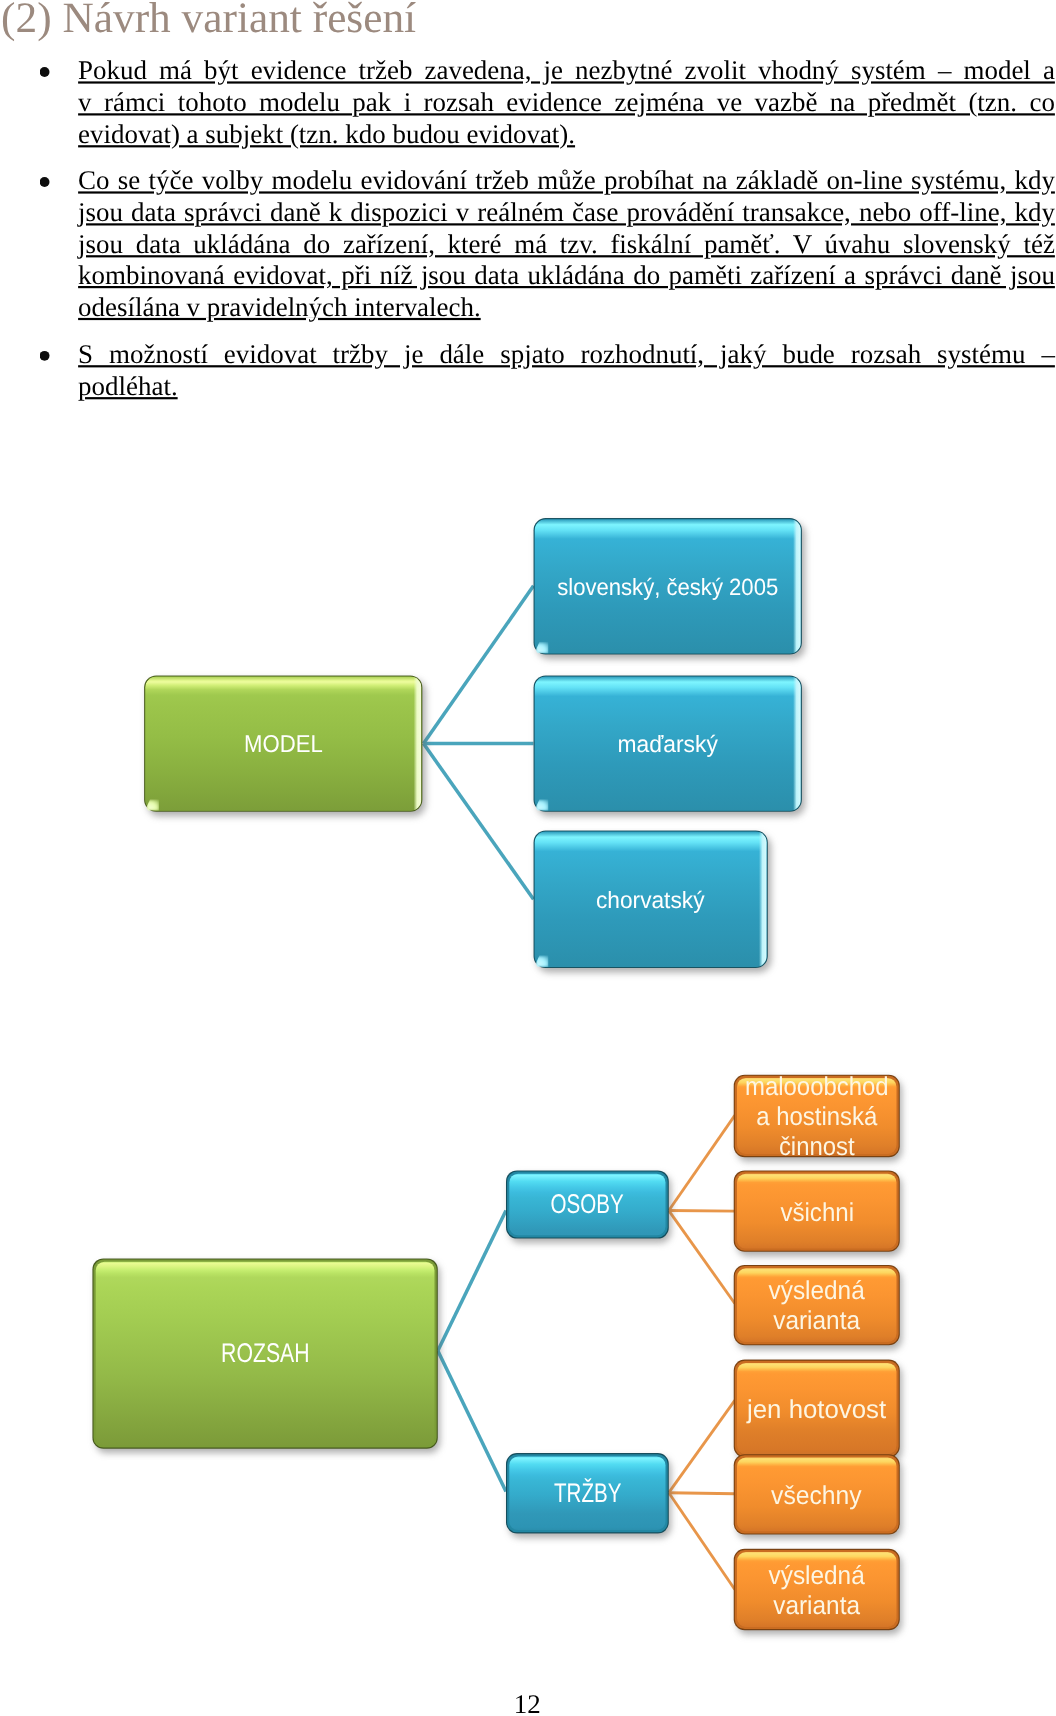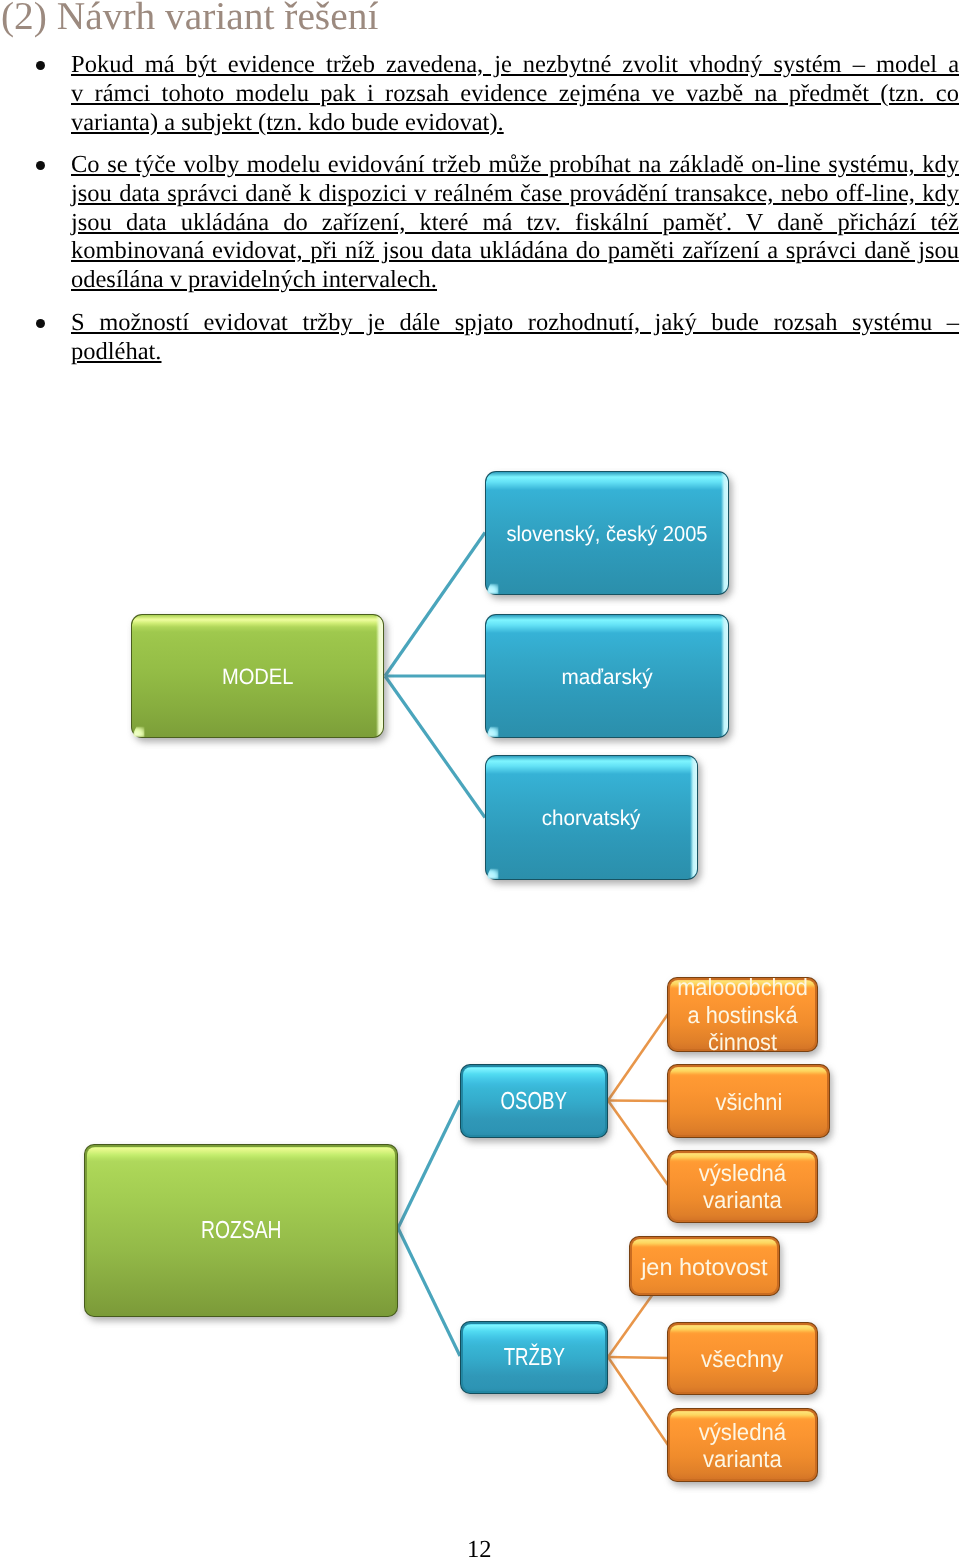--- a/index.html
+++ b/index.html
@@ -75,28 +75,28 @@
 </head>
 <body>
 
 <div class="page">
   <div class="title">(2) Návrh variant řešení</div>
 
   <div class="para" id="p1" style="top:51.4px">
     <span class="bul"></span>
     <div class="ln">Pokud má být evidence tržeb zavedena, je nezbytné zvolit vhodný systém – model a</div>
     <div class="ln">v rámci tohoto modelu pak i rozsah evidence zejména ve vazbě na předmět (tzn. co</div>
-    <div class="ln last">varianta) a subjekt (tzn. kdo bude evidovat).</div>
+    <div class="ln last">evidovat) a subjekt (tzn. kdo budou evidovat).</div>
   </div>
 
   <div class="para" id="p2" style="top:150.6px">
     <span class="bul"></span>
     <div class="ln">Co se týče volby modelu evidování tržeb může probíhat na základě on-line systému, kdy</div>
     <div class="ln">jsou data správci daně k dispozici v reálném čase provádění transakce, nebo off-line, kdy</div>
-    <div class="ln">jsou data ukládána do zařízení, které má tzv. fiskální paměť. V daně přichází též</div>
+    <div class="ln">jsou data ukládána do zařízení, které má tzv. fiskální paměť. V úvahu slovenský též</div>
     <div class="ln">kombinovaná evidovat, při níž jsou data ukládána do paměti zařízení a správci daně jsou</div>
     <div class="ln last">odesílána v pravidelných intervalech.</div>
   </div>
 
   <div class="para" id="p3" style="top:309px">
     <span class="bul"></span>
     <div class="ln">S možností evidovat tržby je dále spjato rozhodnutí, jaký bude rozsah systému –</div>
     <div class="ln last">podléhat.</div>
   </div>
 
@@ -168,21 +168,21 @@
 
     <div class="sbox green" style="left:84px;top:1144px;width:314px;height:173px">
       <div class="shadow"></div>
       <div class="outer">
           <div class="inner"></div>
         </div>
 
       <div class="lbl" style="font-size:24.6px"><span style="transform:scaleX(0.785)">ROZSAH</span></div>
     </div>
 
-    <div class="sbox blue" style="left:460px;top:1064px;width:148px;height:74px">
+    <div class="sbox blue" style="left:460px;top:1064px;width:148px;height:62px">
       <div class="shadow"></div>
       <div class="outer">
           <div class="inner"></div>
         </div>
 
       <div class="lbl" style="font-size:24.6px"><span style="transform:scaleX(0.76)">OSOBY</span></div>
     </div>
 
     <div class="sbox blue" style="left:460px;top:1321px;width:148px;height:73px">
       <div class="shadow"></div>
@@ -197,40 +197,40 @@
       <div class="shadow"></div>
       <div class="outer">
           <div class="inner"></div>
         </div>
 
       <div class="lbl" style="font-size:23.5px;line-height:27.4px"><span style="transform:scaleX(0.926)">malooobchod
 a hostinská
 činnost</span></div>
     </div>
 
-    <div class="sbox orange" style="left:667px;top:1064px;width:163px;height:74px">
+    <div class="sbox orange" style="left:667px;top:1064px;width:151px;height:74px">
       <div class="shadow"></div>
       <div class="outer">
           <div class="inner"></div>
         </div>
 
       <div class="lbl" style="font-size:23.5px"><span style="transform:scaleX(0.932)">všichni</span></div>
     </div>
 
     <div class="sbox orange" style="left:667px;top:1150px;width:151px;height:73px">
       <div class="shadow"></div>
       <div class="outer">
           <div class="inner"></div>
         </div>
 
       <div class="lbl" style="font-size:23.5px;line-height:27.2px"><span style="transform:scaleX(0.943)">výsledná
 varianta</span></div>
     </div>
 
-    <div class="sbox orange" style="left:629px;top:1236px;width:151px;height:60px">
+    <div class="sbox orange" style="left:667px;top:1236px;width:151px;height:89px">
       <div class="shadow"></div>
       <div class="outer">
           <div class="inner"></div>
         </div>
 
       <div class="lbl" style="font-size:23.5px"><span style="transform:scaleX(0.998)">jen hotovost</span></div>
     </div>
 
     <div class="sbox orange" style="left:667px;top:1322px;width:151px;height:73px">
       <div class="shadow"></div>

